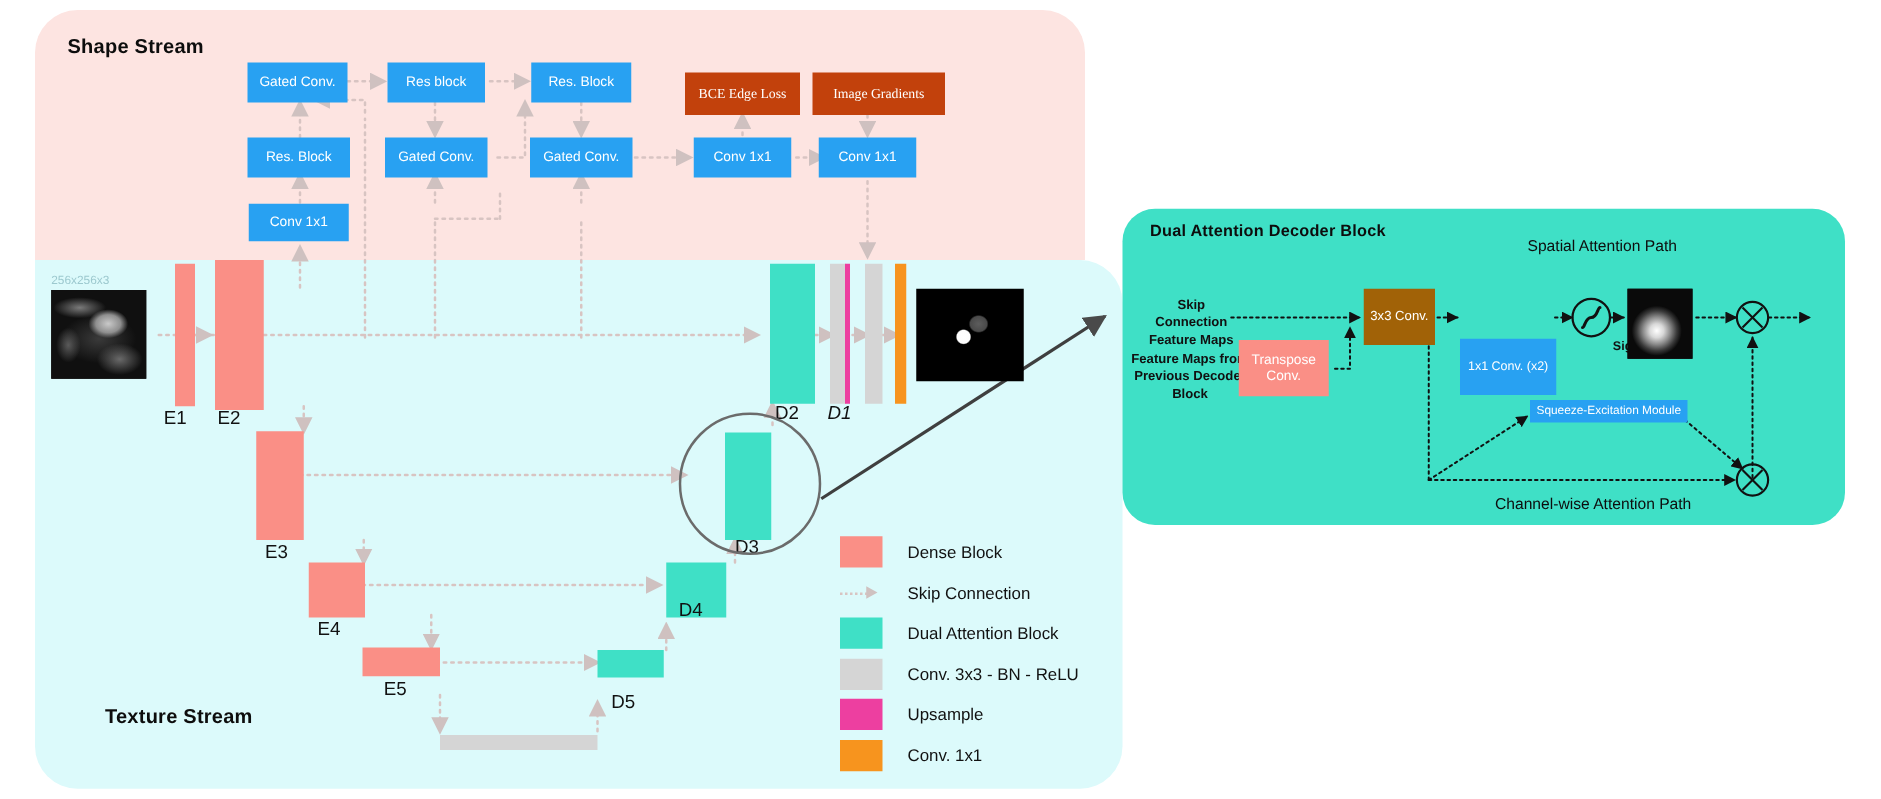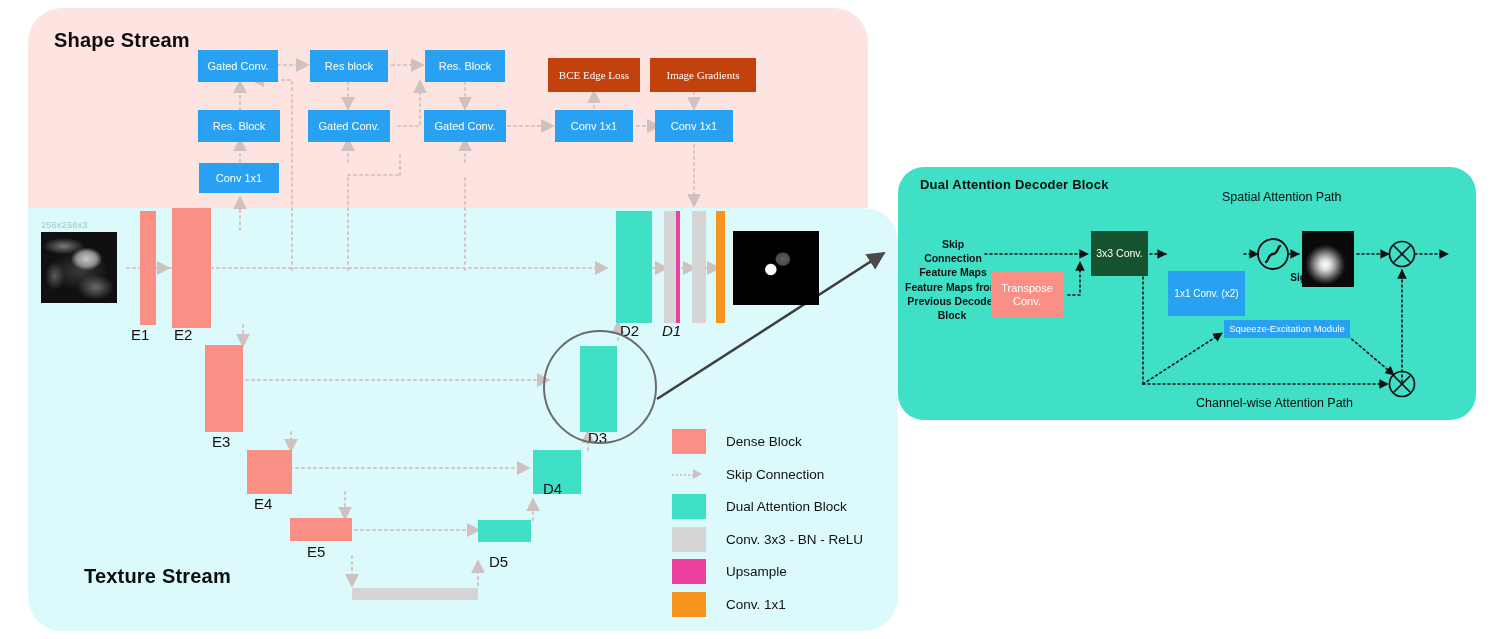--- a/index.html
+++ b/index.html
@@ -30,21 +30,21 @@
     border-radius: 0 34px 34px 34px;
   }
   #dual-panel {
     left: 898px; top: 167px; width: 578px; height: 253px;
     background: #3FE0C6;
     border-radius: 26px;
   }
 
   .stream-title {
     position: absolute;
-    font-size: 20px; font-weight: bold; color: #0d0d0d;
+    font-size: 16px; font-weight: bold; color: #0d0d0d;
     letter-spacing: .2px; white-space: nowrap;
   }
   #shape-title   { left: 54px;  top: 29px; }
   #texture-title { left: 40px;  top: 565px; margin-left: 44px; }
   #dual-title    { left: 920px; top: 177px; font-size: 13px; }
 
   .path-title {
     position: absolute; font-size: 12.5px; font-weight: normal;
     color: #0d0d0d; white-space: nowrap;
   }
@@ -54,21 +54,21 @@
     position: absolute;
     display: flex; align-items: center; justify-content: center;
     text-align: center;
     color: #ffffff;
     font-size: 11px;
     line-height: 1.15;
     white-space: nowrap;
   }
   .blue  { background: #28A1F2; }
   .black { background: #c2410c; font-family: Liberation Serif, serif; }
-  .pink  { background: #14532d; }
+  .pink  { background: #a16207; }
   .salmon{ background: #FA8F86; }
   .cyanb { background: #3FE0C6; }
   .grayb { background: #D5D5D5; }
   .magenta{background: #ED3FA0; }
   .orange{ background: #F7941E; }
 
   
   .bar { position: absolute; }
 
   .bar-label {

